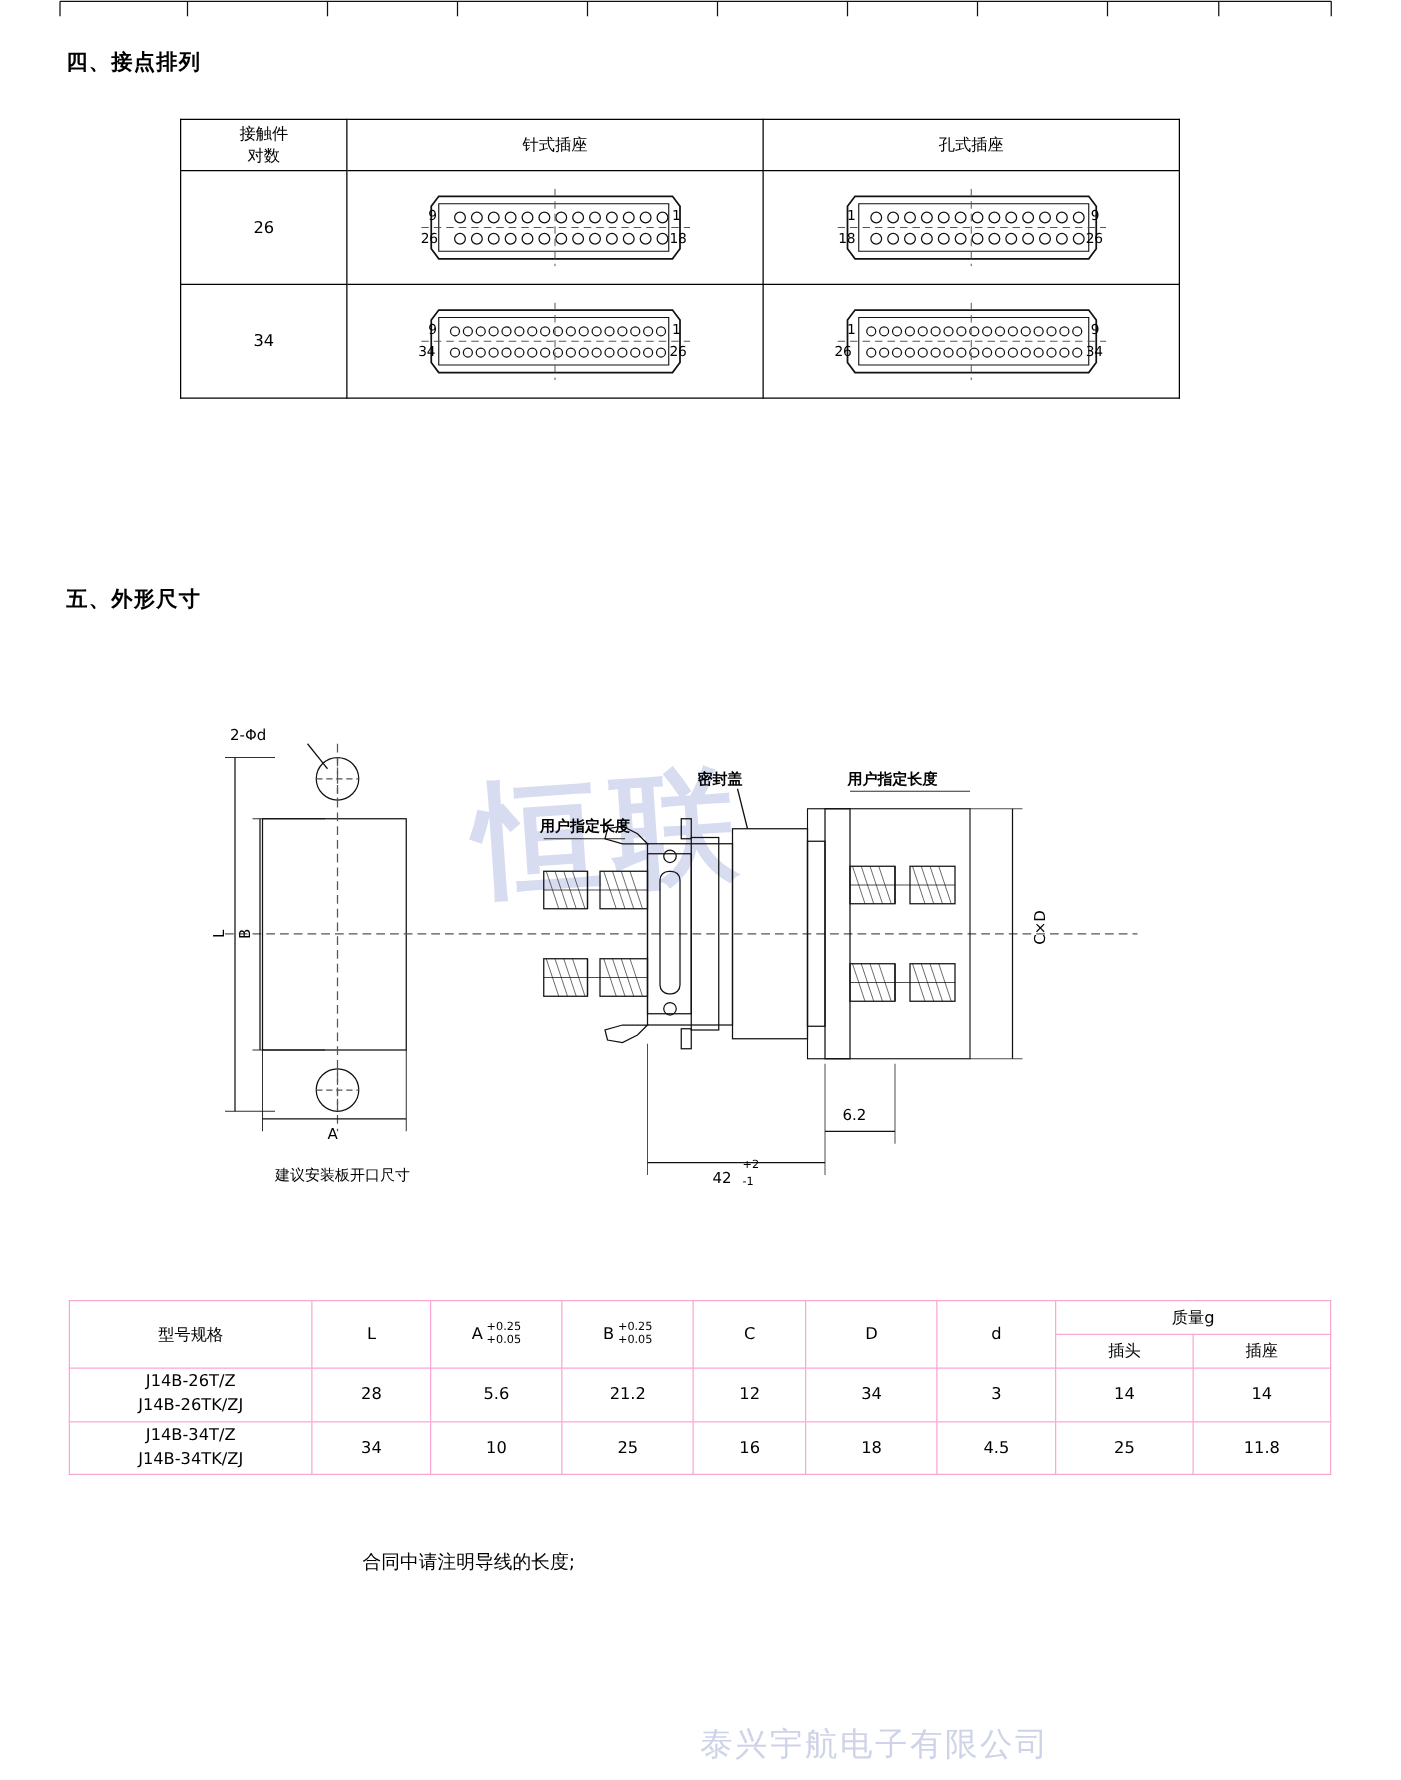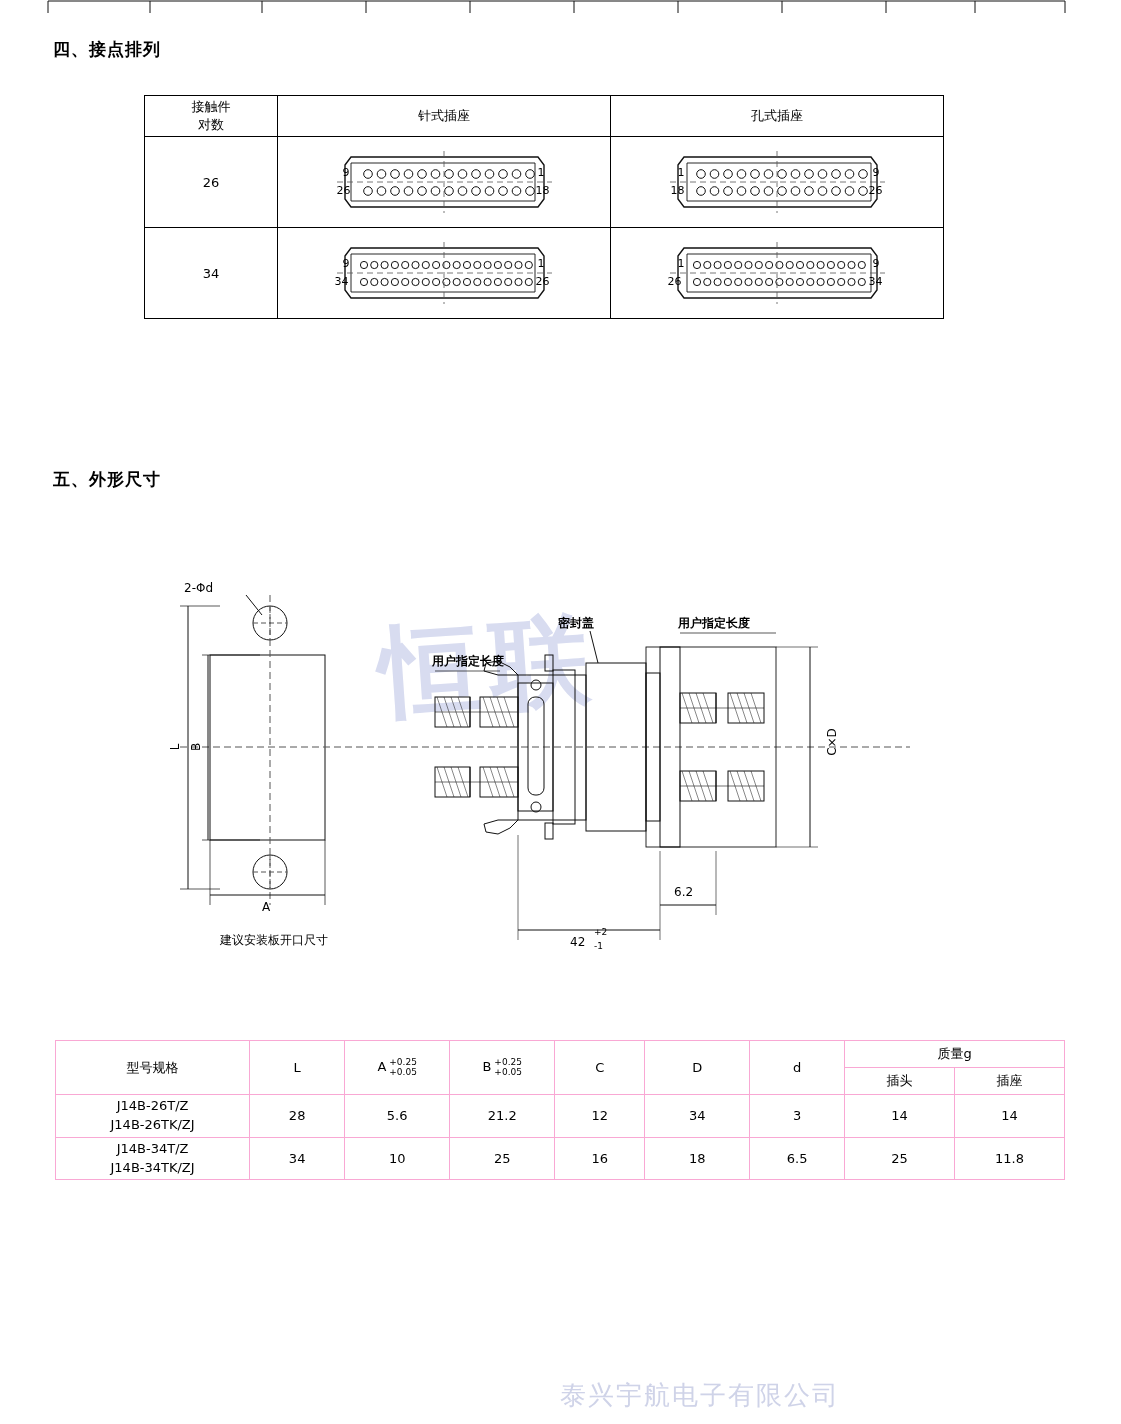--- a/index.html
+++ b/index.html
@@ -447,23 +447,24 @@
   <tr>
     <td class="model-cell">
       <div>J14B-34T/Z</div>
       <div>J14B-34TK/ZJ</div>
     </td>
     <td>34</td>
     <td>10</td>
     <td>25</td>
     <td>16</td>
     <td>18</td>
-    <td>6.5</td>
+    <td>4.5</td>
     <td>25</td>
     <td>11.8</td>
   </tr>
 </tbody>
   </table>
 
 <div id="order-sec">
+  <p class="body-line">合同中请注明导线的长度;</p>
 </div>
 
 <div class="footer-wm">泰兴宇航电子有限公司</div>
 
 </body></html>

